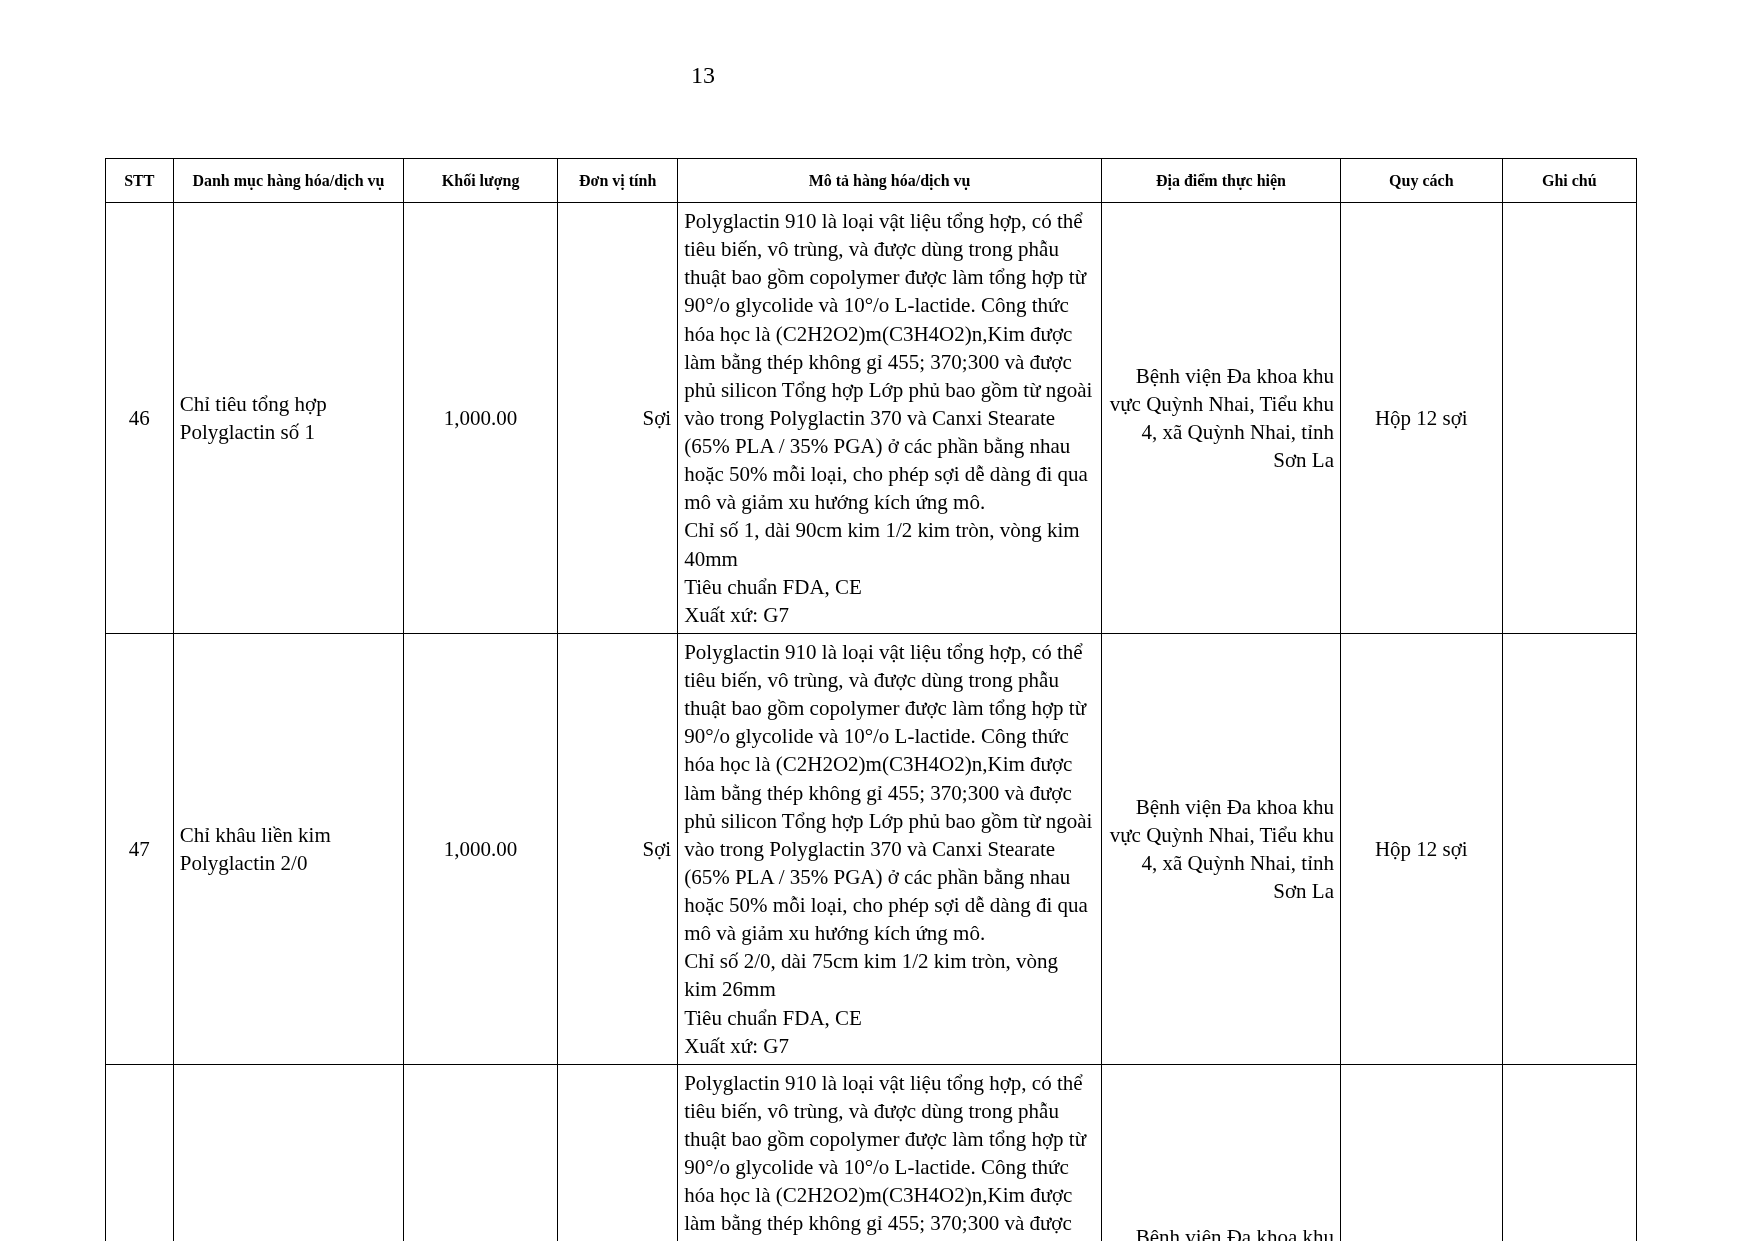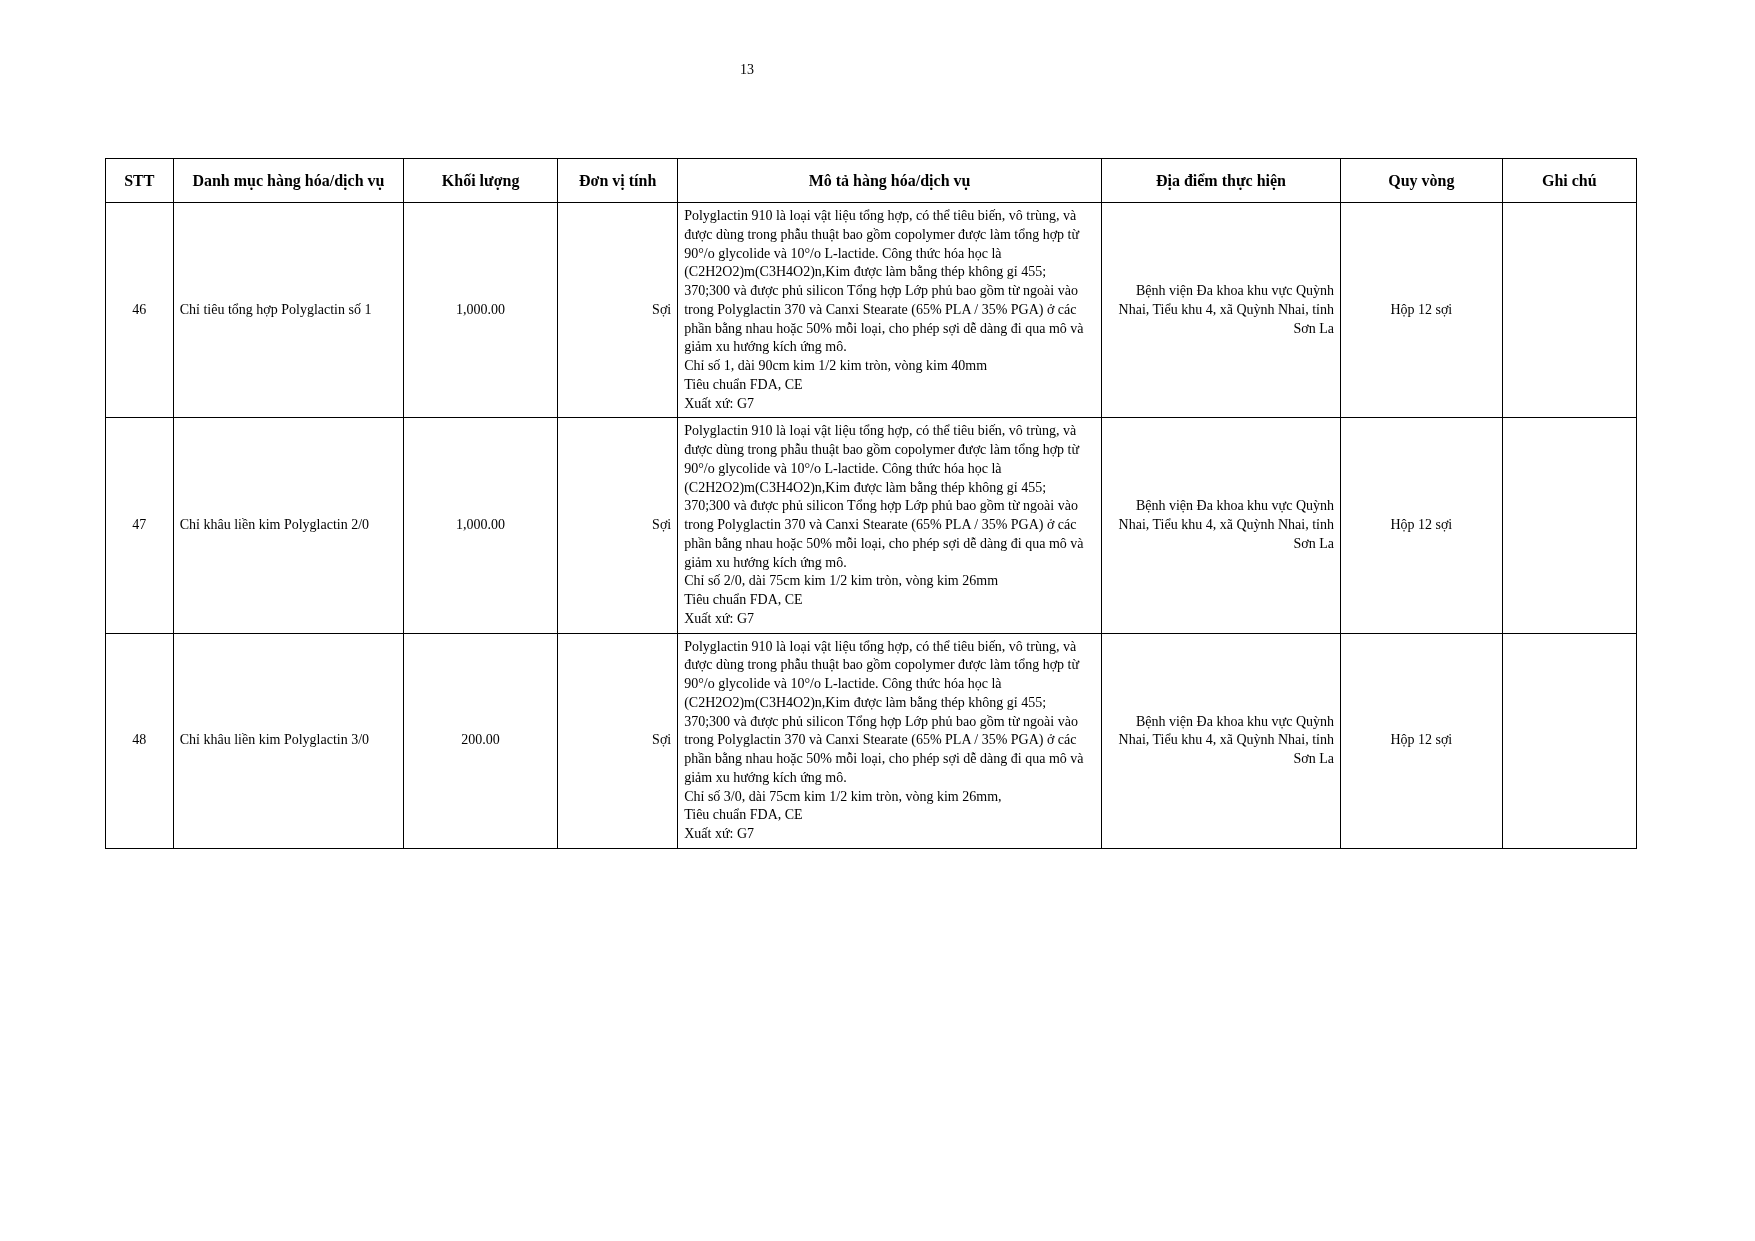--- a/index.html
+++ b/index.html
@@ -20,40 +20,39 @@
     height: 1241px;
     position: relative;
     box-sizing: border-box;
   }
   .page-number {
     position: absolute;
     top: 62px;
     left: 0;
     width: 1406px;
     text-align: center;
-    font-size: 14px;
+    font-size: 24px;
     font-family: "Liberation Serif", serif;
-    padding-left: 44px;
   }
   .table-wrap {
     position: absolute;
     top: 158px;
     left: 105px;
     width: 1532px;
   }
   table.doc-table {
     border-collapse: collapse;
     width: 1532px;
     table-layout: fixed;
   }
   table.doc-table th,
   table.doc-table td {
     border: 1px solid #000000;
     vertical-align: middle;
-    font-size: 14px;
+    font-size: 21px;
     line-height: 1.34;
     padding: 4px 6px;
     box-sizing: border-box;
   }
   table.doc-table thead th {
     text-align: center;
     font-weight: bold;
     font-size: 16px;
     padding: 9px 4px;
     height: 44px;
@@ -103,21 +102,21 @@
         <col class="c-note">
       </colgroup>
       <thead>
         <tr>
           <th>STT</th>
           <th>Danh mục hàng hóa/dịch vụ</th>
           <th>Khối lượng</th>
           <th>Đơn vị tính</th>
           <th>Mô tả hàng hóa/dịch vụ</th>
           <th>Địa điểm thực hiện</th>
-          <th>Quy vòng</th>
+          <th>Quy cách</th>
           <th>Ghi chú</th>
         </tr>
       </thead>
       <tbody>
         <tr>
           <td class="cell-stt">46</td>
           <td class="cell-name">Chỉ tiêu tổng hợp Polyglactin số 1</td>
           <td class="cell-qty">1,000.00</td>
           <td class="cell-unit">Sợi</td>
           <td class="cell-desc">Polyglactin 910 là loại vật liệu tổng hợp, có thể tiêu biến, vô trùng, và được dùng trong phẫu thuật bao gồm copolymer được làm tổng hợp từ 90°/o glycolide và 10°/o L-lactide. Công thức hóa học là (C2H2O2)m(C3H4O2)n,Kim được làm bằng thép không gỉ 455; 370;300 và được phủ silicon Tổng hợp Lớp phủ bao gồm từ ngoài vào trong  Polyglactin 370 và Canxi Stearate (65% PLA / 35% PGA) ở các phần bằng nhau hoặc 50% mỗi loại, cho phép sợi dễ dàng đi qua mô và giảm xu hướng kích ứng mô.

